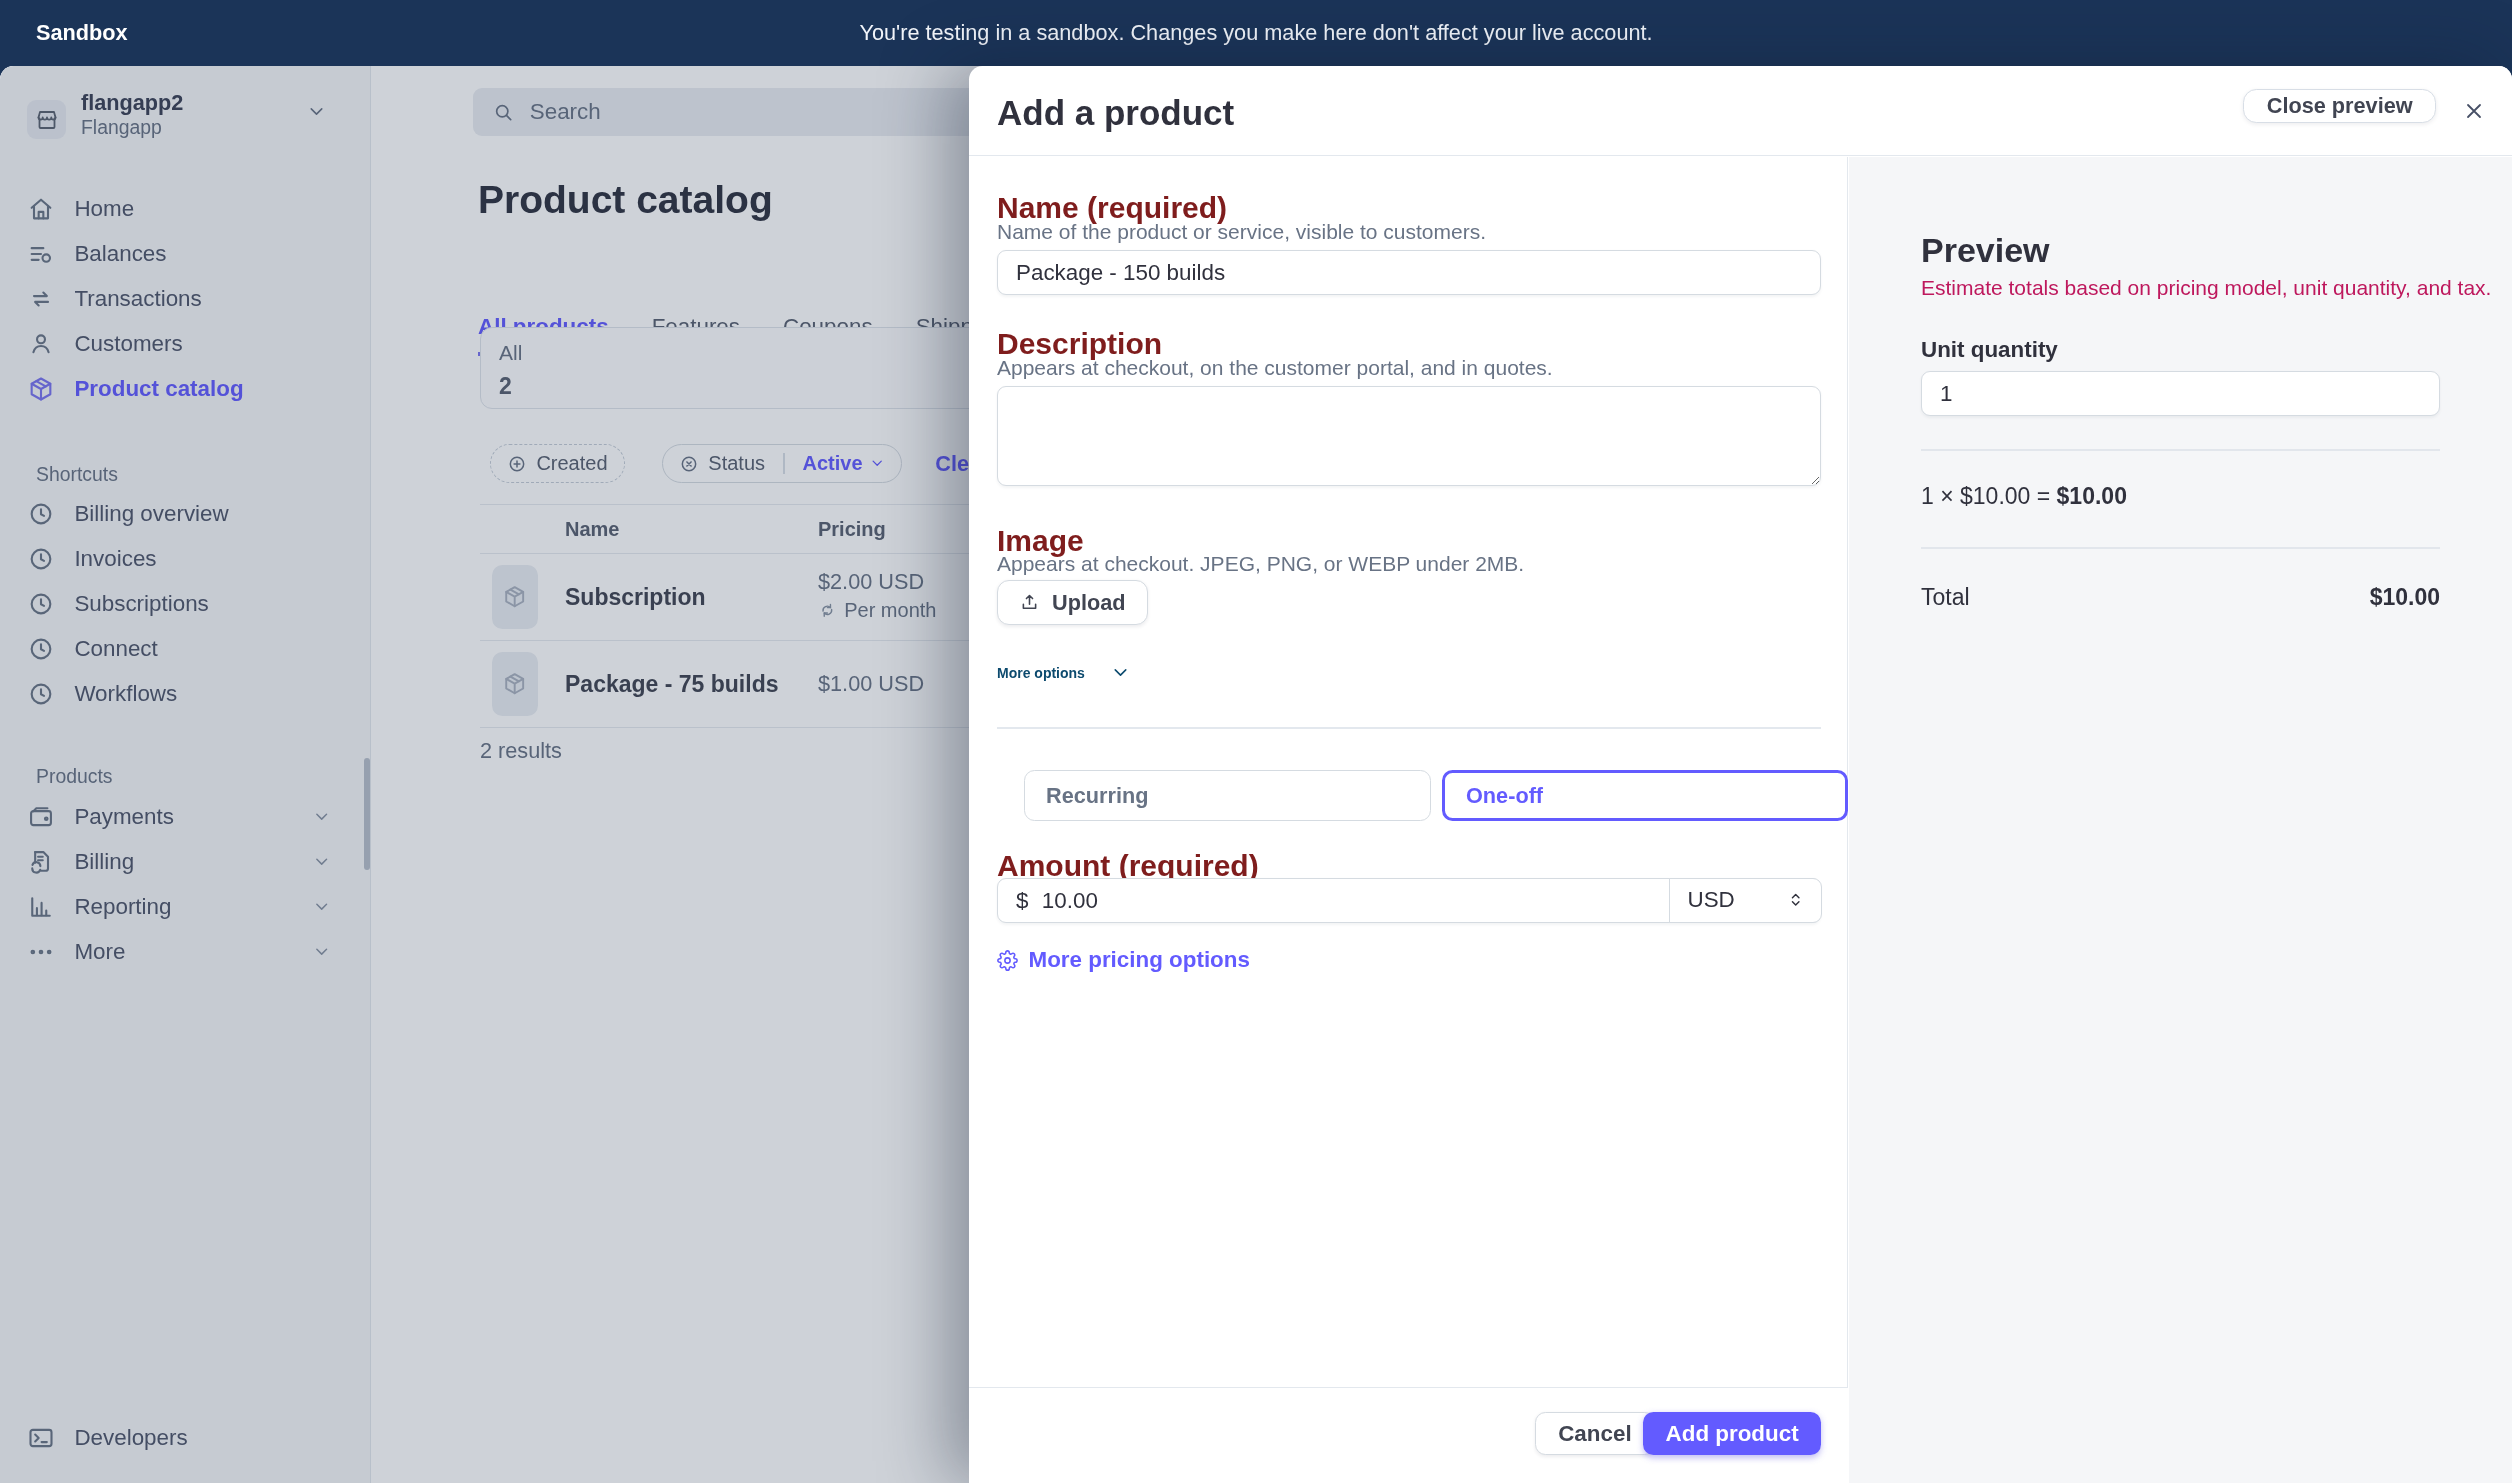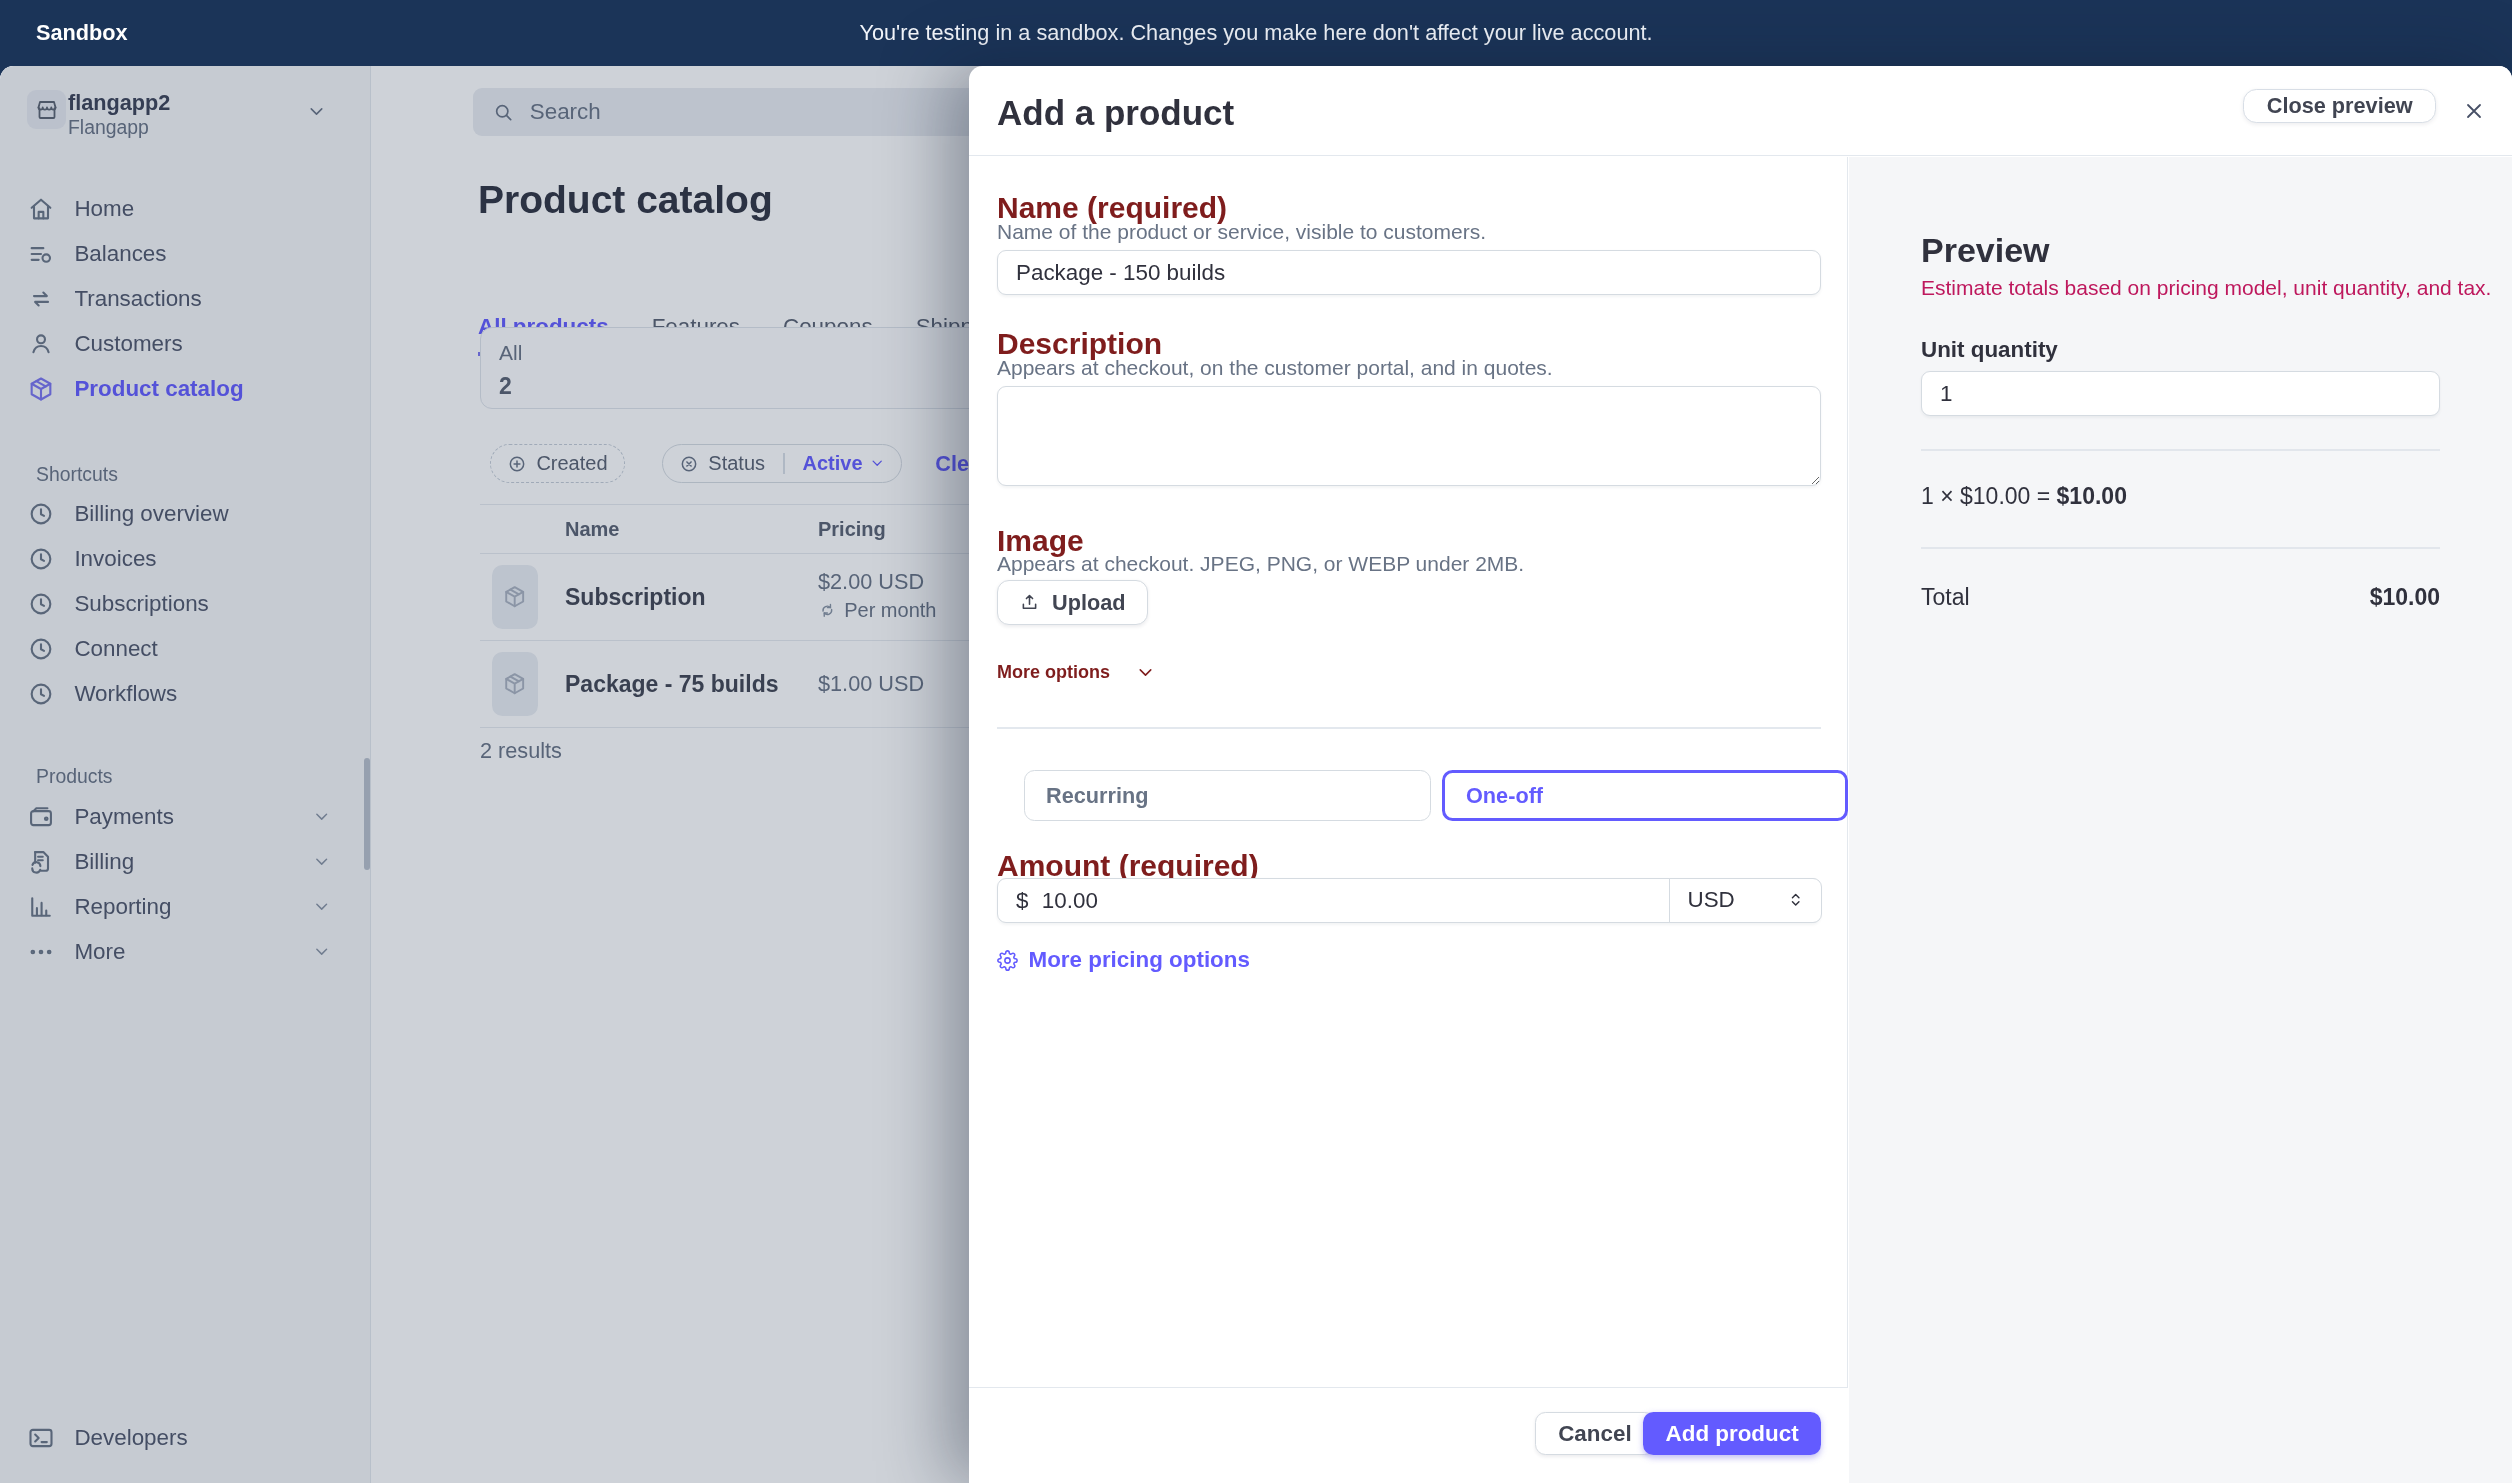--- a/index.html
+++ b/index.html
@@ -13,21 +13,21 @@
   .banner-label { position:absolute; left:36px; color:#ffffff; font-size:21.7px; font-weight:700; }
   .banner-msg { position:absolute; left:50%; transform:translateX(-50%); color:#f2f5fa; font-size:21.7px; white-space:nowrap; }
 
   
   .sheet { position:absolute; top:66px; left:0; right:0; bottom:0; background:#ffffff;
            border-radius:13.4px 13.4px 0 0; overflow:hidden; }
 
   
   .sidebar { position:absolute; left:0; top:0; bottom:0; width:371px; background:#f5f6f8;
              border-right:1.5px solid #e3e8ee; }
-  .org { position:absolute; top:24px; left:27px; right:21px; display:flex; align-items:flex-start; gap:2px; }
+  .org { position:absolute; top:24px; left:27px; right:21px; display:flex; align-items:flex-end; gap:15px; }
   .org-tile { width:39px; height:39px; background:#e7eaf0; border-radius:9px; display:flex;
               align-items:center; justify-content:center; color:#5a6270; flex:0 0 auto; }
   .org-tile svg { width:24px; height:24px; }
   .org-name { font-size:21.7px; font-weight:700; color:#3c4257; line-height:25.4px; }
   .org-sub  { font-size:19.4px; color:#687385; line-height:24px; }
   .org-chev { position:absolute; right:22.4px; top:10.5px; width:21px; height:21px; color:#687385; }
 
   .srow { height:45px; display:flex; align-items:center; padding-left:27px; gap:19.4px;
           font-size:22.4px; color:#4f566b; cursor:pointer; }
   .srow svg.mi { width:28px; height:28px; color:#697586; flex:0 0 auto; }
@@ -117,21 +117,21 @@
   .t-area { position:absolute; top:229px; width:824px; height:100px; border:1.5px solid #d5dbe1;
             border-radius:9px; background:#fff; box-shadow:0 1.5px 3px rgba(20,30,50,0.05);
             font-size:22.4px; color:#30313d; padding:10.5px 18px; outline:none; resize:both; font-family:inherit; }
   .lbl-img { top:367px; } .hlp-img { top:395px; }
   .upload-btn { position:absolute; top:423px; left:0; height:45px; padding:0 21px; border:1.5px solid #d5dbe1;
                 border-radius:12px; background:#fff; box-shadow:0 1.5px 3.7px rgba(20,30,50,0.08);
                 display:flex; align-items:center; gap:12px; font-size:21.7px; font-weight:700; color:#414552;
                 cursor:pointer; font-family:inherit; }
   .upload-btn svg { width:21px; height:21px; color:#414552; }
   .more-options { position:absolute; top:505px; left:0; display:flex; align-items:center; gap:25px;
-                  font-size:18px; font-weight:700; color:#7f1d1d; cursor:pointer; }
+                  font-size:14px; font-weight:700; color:#0c4a6e; cursor:pointer; }
   .more-options svg { width:21px; height:21px; }
   .f-divider { position:absolute; top:570px; left:0; width:824px; height:1.5px; background:#e3e8ee; }
   .type-btn { position:absolute; top:613px; height:51px; border-radius:10.5px; display:flex;
               align-items:center; padding-left:21px; font-size:21.7px; font-weight:600; cursor:pointer;
               background:#fff; font-family:inherit;margin-left:27px; }
   .type-recurring { left:0; width:407px; border:1.5px solid #d5dbe1; color:#687385; }
   .type-oneoff { left:418px; width:406px; border:3px solid #635bff; color:#635bff; font-weight:700; }
   .lbl-amount { top:692px; }
   .amount-wrap { position:absolute; top:721px; left:0; width:824px; height:45px; border:1.5px solid #d5dbe1;
                  border-radius:9px; background:#fff; box-shadow:0 1.5px 3px rgba(20,30,50,0.05);

